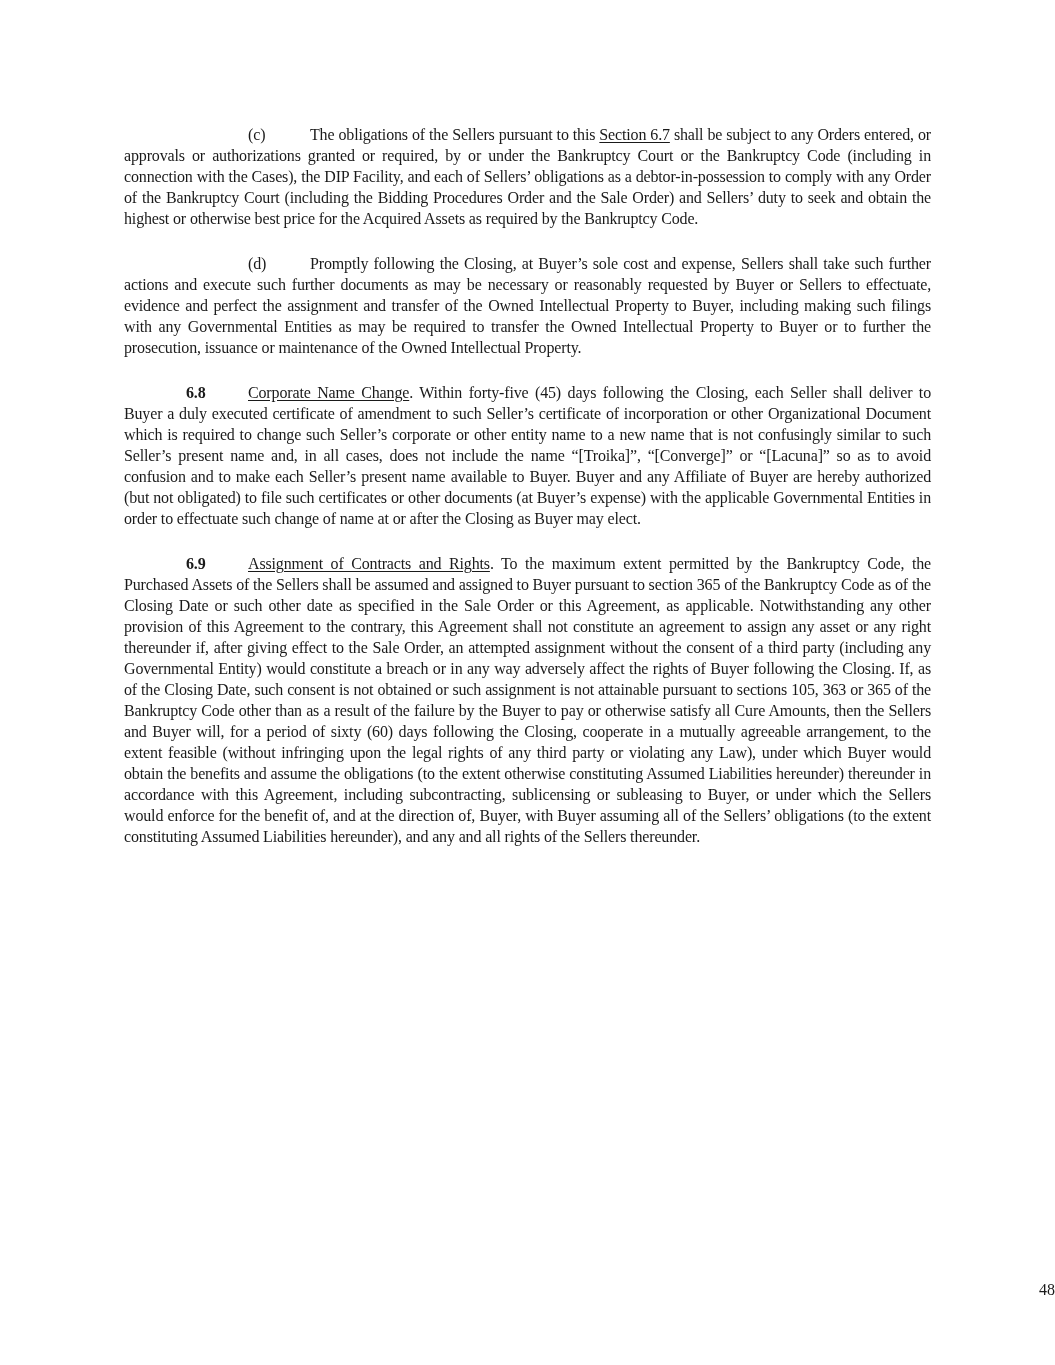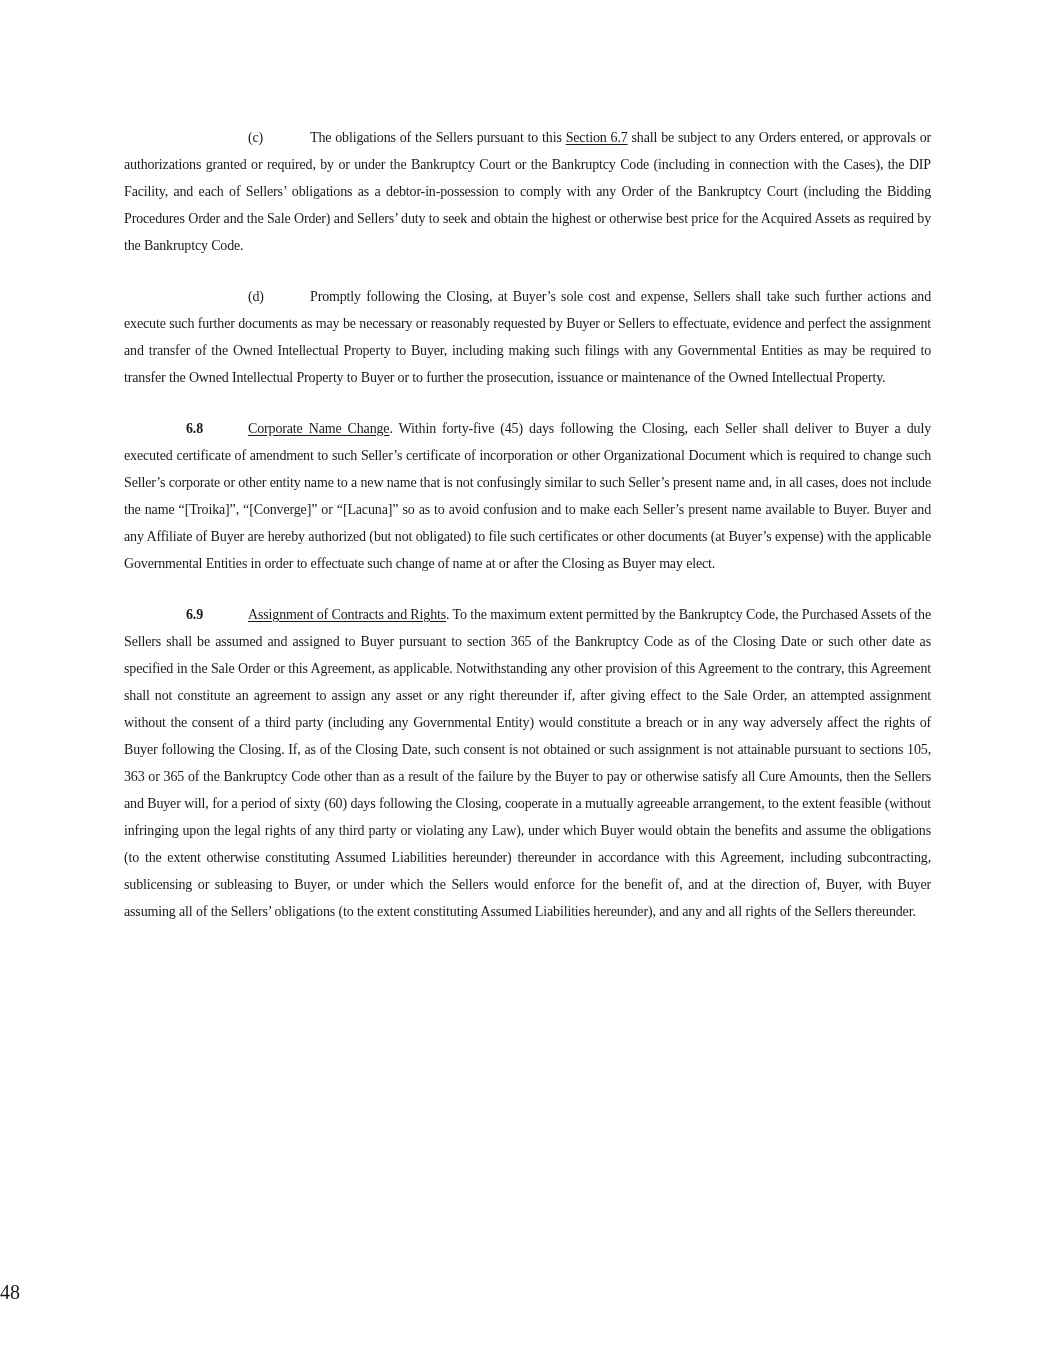--- a/index.html
+++ b/index.html
@@ -1,30 +1,30 @@
 <!DOCTYPE html>
 <html><head>
 <meta charset="utf-8">
 <style>
   html, body { margin: 0; padding: 0; background: #ffffff; }
   body { width: 1055px; height: 1365px; position: relative; overflow: hidden; }
   .page {
     position: absolute; left: 124px; top: 124px; width: 807px;
-    font-family: "Liberation Serif", serif; font-size: 14px; line-height: 27px;
+    font-family: "Liberation Serif", serif; font-size: 16px; line-height: 21px;
     color: #1a1a1a; letter-spacing: -0.15px;
   }
   .para { text-align: justify; margin: 0 0 24px 0; text-align-last: left; }
   .u { text-decoration: underline; text-underline-offset: 2px; }
   .sub-lbl { display: inline-block; width: 62px; }
   .sub-ind { display: inline-block; width: 124px; }
   .sec-ind { display: inline-block; width: 62px; }
   .sec-num { display: inline-block; width: 62px; font-weight: bold; }
   .page-num {
-    position: absolute; left: 0; width: 1055px; top: 1281px; text-align: left;
-    font-family: "Liberation Serif", serif; font-size: 20px; color: #1a1a1a;
+    position: absolute; left: 0; width: 1055px; top: 1281px; text-align: right;
+    font-family: "Liberation Serif", serif; font-size: 16px; color: #1a1a1a;
   }
 </style>
 </head>
 <body>
 
 <div class="page">
   <p class="para"><span class="sub-ind"></span><span class="sub-lbl">(c)</span><span>The obligations of the Sellers pursuant to this </span><span class="u">Section 6.7</span><span> shall be subject to any Orders entered, or approvals or authorizations granted or required, by or under the Bankruptcy Court or the Bankruptcy Code (including in connection with the Cases), the DIP Facility, and each of Sellers’ obligations as a debtor-in-possession to comply with any Order of the Bankruptcy Court (including the Bidding Procedures Order and the Sale Order) and Sellers’ duty to seek and obtain the highest or otherwise best price for the Acquired Assets as required by the Bankruptcy Code.</span></p>
 
   <p class="para"><span class="sub-ind"></span><span class="sub-lbl">(d)</span><span>Promptly following the Closing, at Buyer’s sole cost and expense, Sellers shall take such further actions and execute such further documents as may be necessary or reasonably requested by Buyer or Sellers to effectuate, evidence and perfect the assignment and transfer of the Owned Intellectual Property to Buyer, including making such filings with any Governmental Entities as may be required to transfer the Owned Intellectual Property to Buyer or to further the prosecution, issuance or maintenance of the Owned Intellectual Property.</span></p>
 

